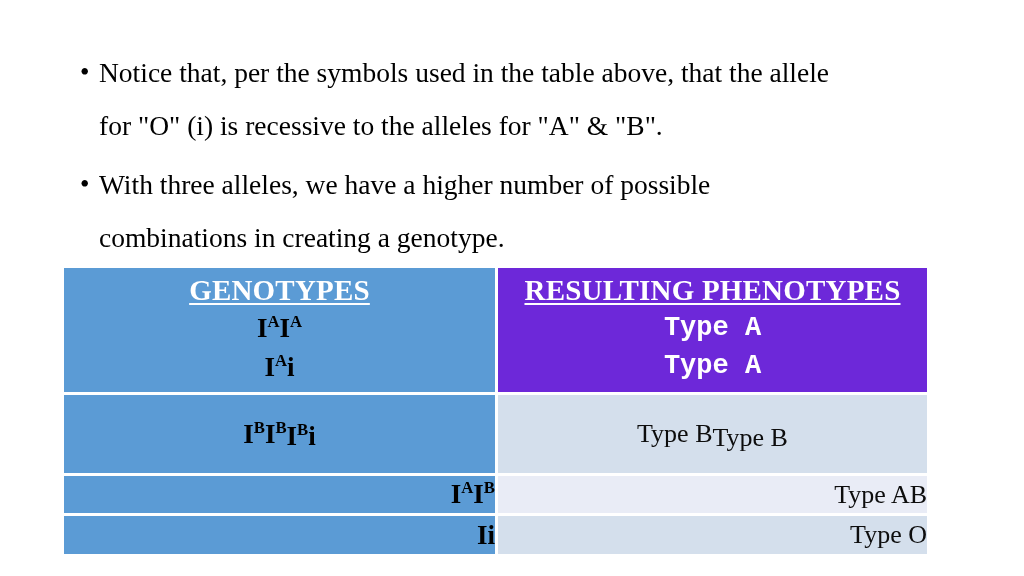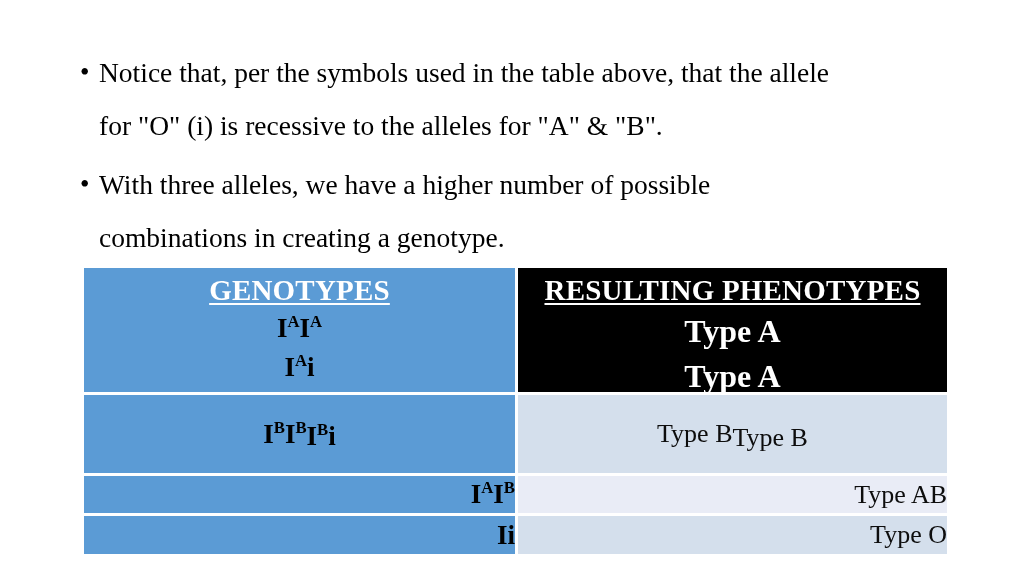--- a/index.html
+++ b/index.html
@@ -52,21 +52,21 @@
     text-align: justify;
     text-justify: inter-word;
   }
   .bullet-body p {
     margin: 0;
   }
 
   
   .geno-table {
     position: absolute;
-    left: 84px;
+    left: 64px;
     top: 268px;
     width: 863px;
     border-collapse: separate;
     border-spacing: 0;
     table-layout: fixed;
   }
   .geno-table td,
   .geno-table th {
     padding: 0;
     margin: 0;
@@ -83,21 +83,21 @@
     justify-content: flex-end;
     box-sizing: border-box;
   }
 
   
   .blue {
     background: #5b9bd5;
     color: #ffffff;
   }
   
-  .rc-blue  { background: #000000; color: #ffffff; }
+  .rc-blue  { background: #6d28d9; color: #ffffff; }
   .rc-dark  { background: #d4dfec; color: #0d0d0d; }
   .rc-light { background: #e9ecf6; color: #0d0d0d; }
   .hgap {
     height: 3px;
     background: #ffffff;
   }
 
   .hdr-text {
     font-size: 29px;
     font-weight: bold;
@@ -109,22 +109,23 @@
     font-size: 27px;
     font-weight: bold;
     color: #000000;
   }
   .geno-text sup {
     font-size: 0.62em;
     vertical-align: super;
     line-height: 0;
   }
   .pheno-bold {
-    font-size: 32px;
+    font-size: 27px;
     font-weight: bold;
+    font-family: Liberation Mono, monospace;
   }
   .pheno-plain {
     font-size: 26px;
     font-weight: normal;
   }
 </style>
 </head>
 <body>
 
 <div class="slide">

